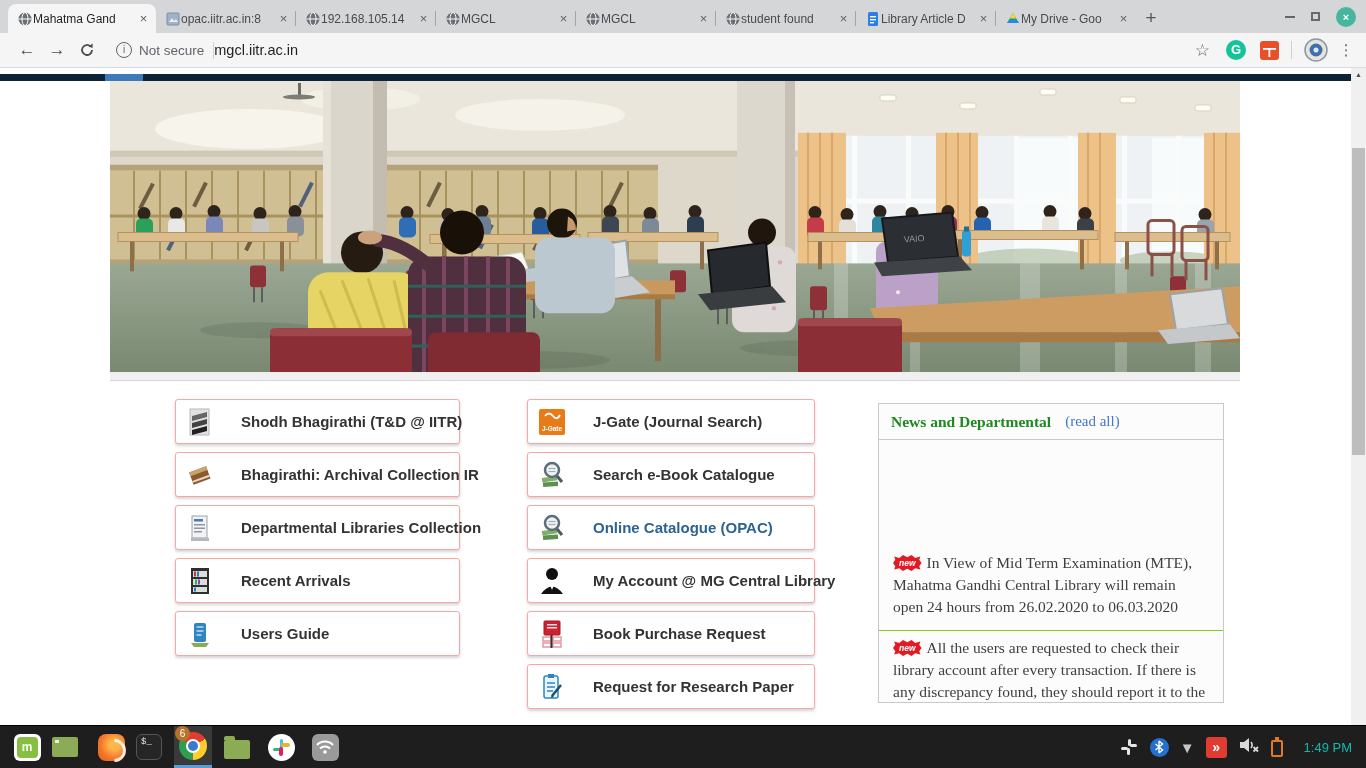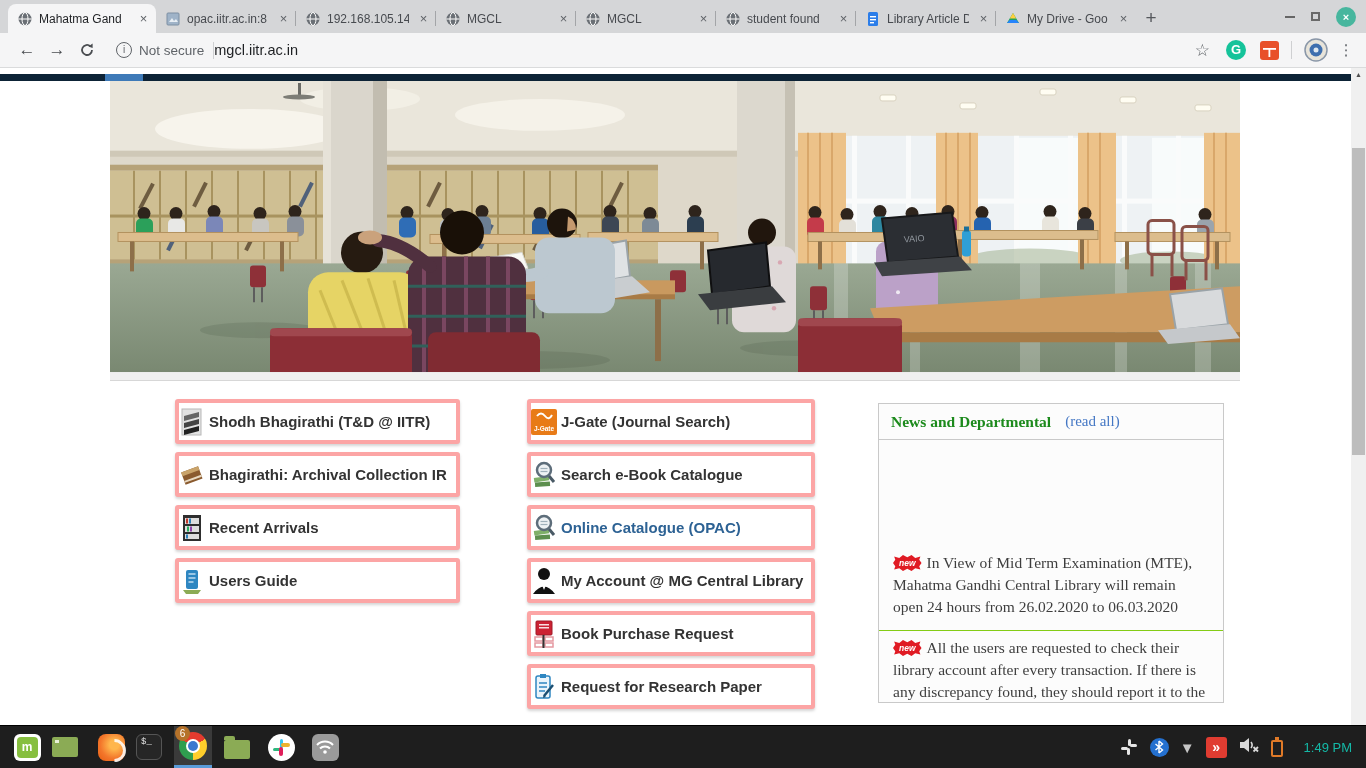--- a/index.html
+++ b/index.html
@@ -8,21 +8,21 @@
     --underline-blue:#5a9bd8; --jgate-orange:#e87b17;
   }
   *{box-sizing:border-box;margin:0;padding:0}
   html,body{width:1366px;height:768px;overflow:hidden;background:#fff;
     font-family:"Liberation Sans",sans-serif}
   .screen{position:relative;width:1366px;height:768px;background:#fff;overflow:hidden}
 
   
   .tabstrip{position:absolute;top:0;left:0;width:100%;height:33px;background:#d5d6d8;
     display:flex;align-items:flex-end;padding-left:8px}
-  .tab{width:140px;height:29px;display:flex;align-items:center;gap:6px;
+  .tab{width:140px;height:29px;display:flex;align-items:center;
     padding:0 4px 0 9px;font-size:12px;color:#474a4f;position:relative;
     border-radius:8px 8px 0 0;flex:0 0 auto}
   .tab.active{background:#f5f5f6;color:#1f2124;width:148px}
   .tab .ttl{flex:1;white-space:nowrap;overflow:hidden}
   .tab .tclose{width:17px;height:17px;line-height:17px;text-align:center;
     font-size:13px;color:#5f6368;border-radius:50%}
   .tab.sep::before{content:"";position:absolute;left:-1px;top:7px;height:15px;width:1px;background:#a3a5a8}
   .fav{width:16px;height:16px;flex:0 0 auto}
   .newtab{width:30px;height:29px;font-size:19px;color:#55585c;text-align:center;line-height:27px}
   .winctl{position:absolute;right:10px;top:0;height:33px;display:flex;align-items:center;gap:16px}
@@ -52,22 +52,22 @@
 
   
   .content{position:absolute;top:68px;left:0;width:1366px;height:657px;background:#fff}
   .navstrip{position:absolute;top:6px;left:0;width:100%;height:7px;background:var(--navy)}
   .navseg{position:absolute;top:0;left:105px;width:38px;height:7px;background:var(--navseg)}
   .photo{position:absolute;top:13px;left:110px;width:1130px;height:300px;border-bottom:1px solid #d7d7d7}
   .photo svg{display:block;width:100%;height:100%}
 
   .col-left{position:absolute;left:175px;top:331px;width:285px}
   .col-mid{position:absolute;left:527px;top:331px;width:288px}
-  .card{height:45px;margin-bottom:8px;background:#fff;border:4px solid #fca5a5;border-radius:3px;
-    box-shadow:0 2px 3px rgba(0,0,0,.17);display:flex;align-items:center;gap:4px}
+  .card{height:45px;margin-bottom:8px;background:#fff;border:1px solid #fca5a5;border-radius:3px;
+    box-shadow:0 2px 3px rgba(0,0,0,.17);display:flex;align-items:center;padding-left:11px;gap:28px}
   .card .lbl{font-weight:bold;font-size:15px;color:#333;white-space:nowrap}
   .card.opac .lbl{color:var(--opac-blue)}
   .bicon{width:26px;height:30px;flex:0 0 auto}
 
   
   .news{position:absolute;left:878px;top:335px;width:346px;height:300px;background:#fcfcfc;
     border:1px solid #c9c9c9;overflow:hidden;font-family:"Liberation Serif",serif}
   .nhead{height:36px;border-bottom:1px solid #c9c9c9;display:flex;align-items:center;padding:0 12px}
   .ntitle{color:var(--news-green);font-weight:bold;font-size:15.5px;font-family:"Liberation Serif",serif}
   .nreadall{color:var(--link-blue);font-size:15px;margin-left:14px}
@@ -543,20 +543,31 @@
             <g transform="rotate(-20 13 16)">
               <rect x="4" y="9" width="18" height="13" fill="#8a5a2e"></rect>
               <rect x="4" y="9" width="18" height="4" fill="#c9a36a"></rect>
               <rect x="4" y="18" width="18" height="2" fill="#e8d9c2"></rect>
             </g>
           </svg>
         <span class="lbl">Bhagirathi: Archival Collection IR</span>
       </div>
       <div class="card">
         <svg class="bicon" viewBox="0 0 26 30">
+            <rect x="5" y="3" width="15" height="22" fill="#f2f2f2" stroke="#9aa3ab"></rect>
+            <rect x="7" y="6" width="9" height="2.5" fill="#4a7ab5"></rect>
+            <rect x="7" y="11" width="11" height="1.5" fill="#8899aa"></rect>
+            <rect x="7" y="14.5" width="11" height="1.5" fill="#8899aa"></rect>
+            <rect x="7" y="18" width="8" height="1.5" fill="#8899aa"></rect>
+            <rect x="4" y="25" width="18" height="3" fill="#b0b8c0"></rect>
+          </svg>
+        <span class="lbl">Departmental Libraries Collection</span>
+      </div>
+      <div class="card">
+        <svg class="bicon" viewBox="0 0 26 30">
             <rect x="4" y="2" width="18" height="26" fill="#2e2e2e"></rect>
             <rect x="6" y="5" width="14" height="6" fill="#ddd"></rect>
             <rect x="6" y="13" width="14" height="6" fill="#ddd"></rect>
             <rect x="6" y="21" width="14" height="5" fill="#ddd"></rect>
             <rect x="7" y="5.5" width="2" height="5" fill="#c0392b"></rect>
             <rect x="10" y="5.5" width="2" height="5" fill="#2980b9"></rect>
             <rect x="8" y="13.5" width="2" height="5" fill="#27ae60"></rect>
             <rect x="11" y="13.5" width="2" height="5" fill="#8e44ad"></rect>
             <rect x="7" y="21.5" width="2" height="4" fill="#2980b9"></rect>
           </svg>

